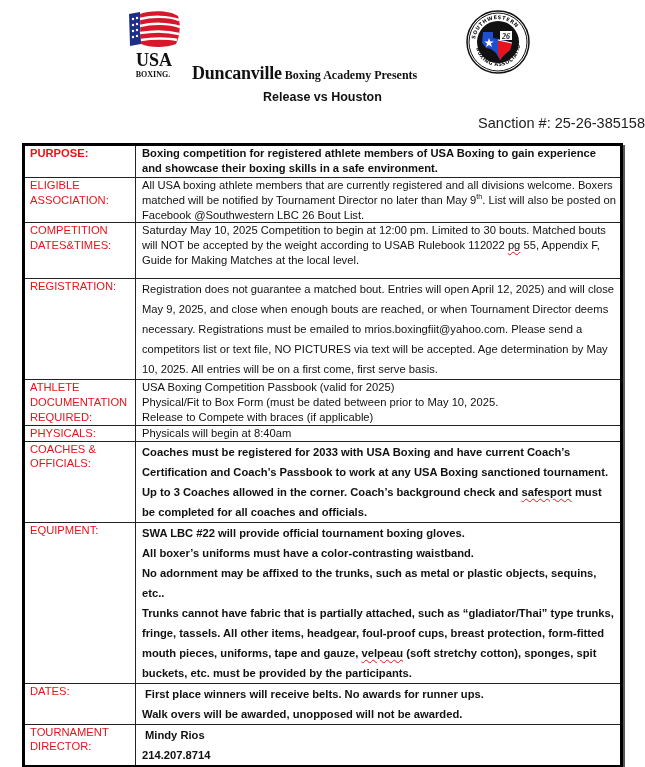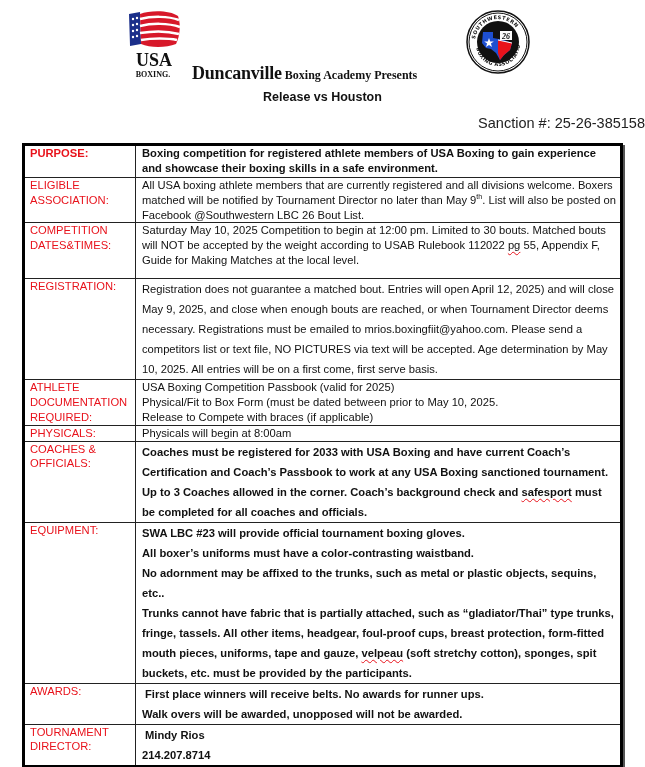--- a/index.html
+++ b/index.html
@@ -102,37 +102,37 @@
   <tr style="height:45px">
     <td class="label">ATHLETE DOCUMENTATION REQUIRED:</td>
     <td class="value">
       <span class="val-line">USA Boxing Competition Passbook (valid for 2025)</span>
       <span class="val-line">Physical/Fit to Box Form (must be dated between prior to May 10, 2025.</span>
       <span class="val-line">Release to Compete with braces (if applicable)</span>
     </td>
   </tr>
   <tr style="height:14px">
     <td class="label">PHYSICALS:</td>
-    <td class="value"><span>Physicals will begin at 8:00am</span></td>
+    <td class="value"><span>Physicals will begin at 8:40am</span></td>
   </tr>
   <tr style="height:61px">
     <td class="label">COACHES &amp; OFFICIALS:</td>
     <td class="value bold lh-wide"><span>Coaches must be registered for 2033 with USA Boxing and have current Coach’s Certification and Coach’s Passbook to work at any USA Boxing sanctioned tournament. Up to 3 Coaches allowed in the corner. Coach’s background check and </span><span class="squiggle">safesport</span><span> must be completed for all coaches and officials.</span></td>
   </tr>
   <tr style="height:109px">
     <td class="label">EQUIPMENT:</td>
     <td class="value bold lh-wide">
-      <span class="val-line">SWA LBC #23 will provide official tournament boxing gloves.</span>
+      <span class="val-line">SWA LBC #22 will provide official tournament boxing gloves.</span>
       <span class="val-line">All boxer’s uniforms must have a color-contrasting waistband.</span>
       <span class="val-line">No adornment may be affixed to the trunks, such as metal or plastic objects, sequins, etc..</span>
       <span class="val-line"><span>Trunks cannot have fabric that is partially attached, such as “gladiator/Thai” type trunks, fringe, tassels. All other items, headgear, foul-proof cups, breast protection, form-fitted mouth pieces, uniforms, tape and gauze, </span><span class="squiggle">velpeau</span><span> (soft stretchy cotton), sponges, spit buckets, etc. must be provided by the participants.</span></span>
     </td>
   </tr>
   <tr style="height:31px">
-    <td class="label">AWARDS:</td>
+    <td class="label">DATES:</td>
     <td class="value bold lh-wide">
       <span class="val-line indent"> First place winners will receive belts. No awards for runner ups.</span>
       <span class="val-line">Walk overs will be awarded, unopposed will not be awarded.</span>
     </td>
   </tr>
   <tr style="height:35px">
     <td class="label">TOURNAMENT DIRECTOR:</td>
     <td class="value bold lh-wide">
       <span class="val-line indent"> Mindy Rios</span>
       <span class="val-line">214.207.8714</span>

